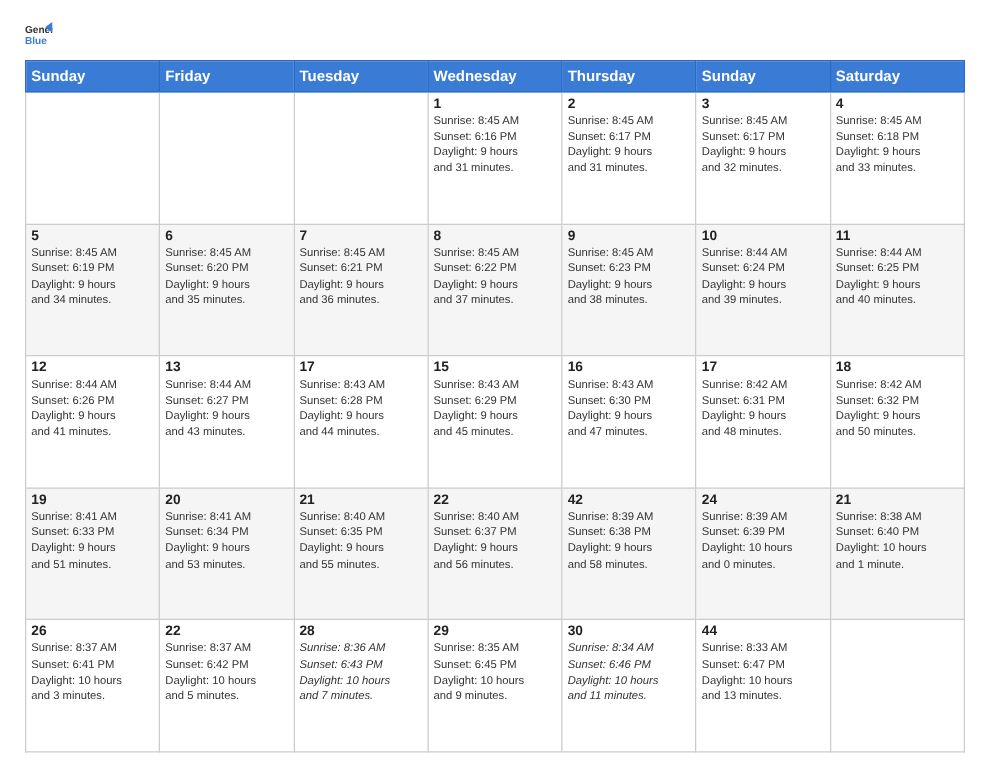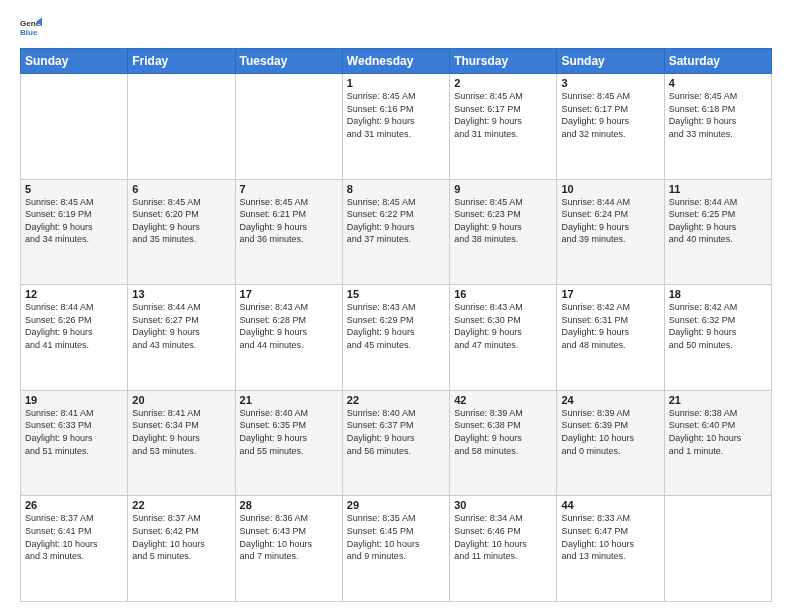--- a/index.html
+++ b/index.html
@@ -333,35 +333,35 @@
           </td>
           <td>
             <span class="day-number">22</span>
             <div class="day-content" style="white-space: pre-line;">Sunrise: 8:37 AM
 Sunset: 6:42 PM
 Daylight: 10 hours
 and 5 minutes.</div>
           </td>
           <td>
             <span class="day-number">28</span>
-            <div class="day-content" style="white-space: pre-line;">Sunrise: 8:36 AM
+            <div class="day-content" style="white-space: pre-line; font-style: italic;">Sunrise: 8:36 AM
 Sunset: 6:43 PM
 Daylight: 10 hours
 and 7 minutes.</div>
           </td>
           <td>
             <span class="day-number">29</span>
             <div class="day-content" style="white-space: pre-line;">Sunrise: 8:35 AM
 Sunset: 6:45 PM
 Daylight: 10 hours
 and 9 minutes.</div>
           </td>
           <td>
             <span class="day-number">30</span>
-            <div class="day-content" style="white-space: pre-line;">Sunrise: 8:34 AM
+            <div class="day-content" style="white-space: pre-line; font-style: italic;">Sunrise: 8:34 AM
 Sunset: 6:46 PM
 Daylight: 10 hours
 and 11 minutes.</div>
           </td>
           <td>
             <span class="day-number">44</span>
             <div class="day-content" style="white-space: pre-line;">Sunrise: 8:33 AM
 Sunset: 6:47 PM
 Daylight: 10 hours
 and 13 minutes.</div>

